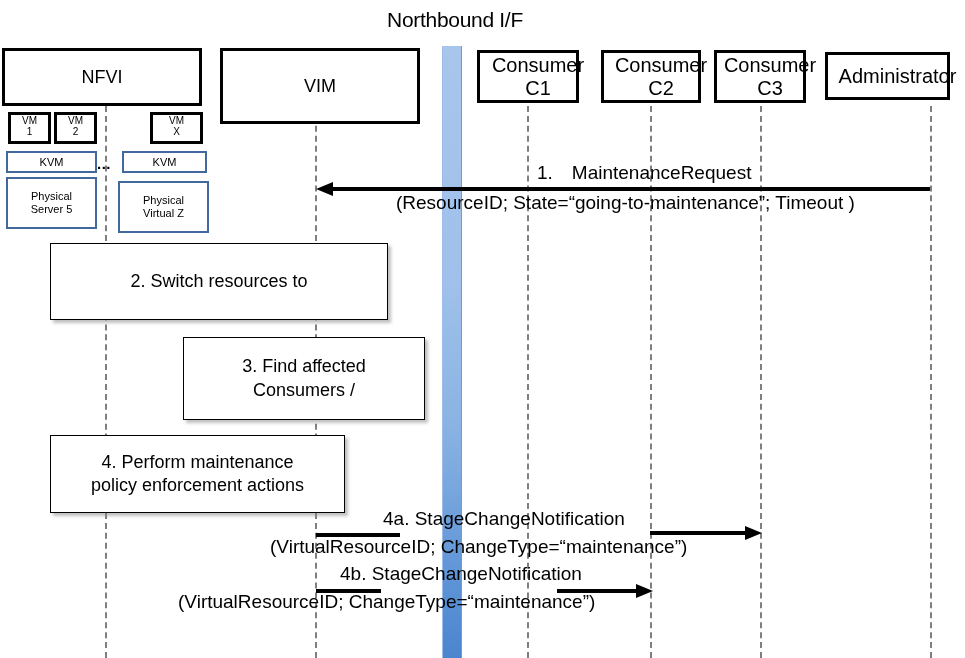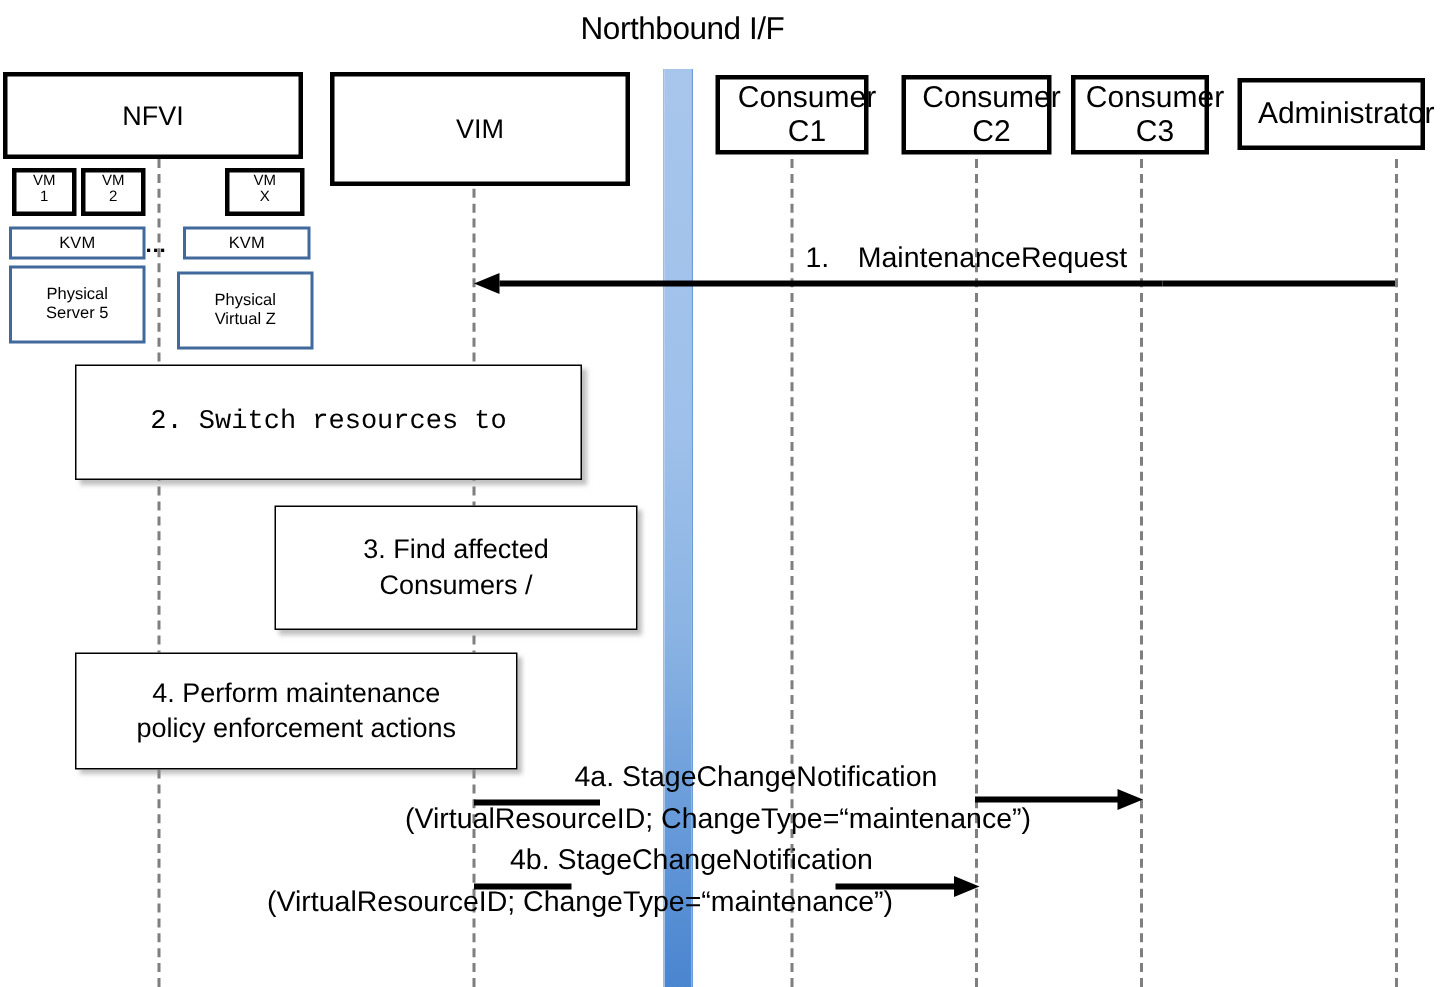--- a/index.html
+++ b/index.html
@@ -241,22 +241,25 @@
     </div>
   </div>
 
   <div class="msg-line" style="left:333px; top:187px; width:442px;"></div>
   <div class="arrow-head left" style="left:316px; top:182px;"></div>
   <div class="msg-line" style="left:775px; top:187px; width:155px;"></div>
 
   <div class="msg-label" style="left:537px; top:162px;">
     <span>1. MaintenanceRequest</span>
   </div>
-
-  <div class="note-box" style="left:50px; top:243px; width:338px; height:77px;font-family:Liberation Mono, monospace;">
+  <div class="msg-label" style="left:396px; top:192px;">
+    <span>(ResourceID; State=“going-to-maintenance”; Timeout )</span>
+  </div>
+
+  <div class="note-box" style="left:50px; top:243px; width:338px; height:77px;">
     <div>
       <div>2. Switch resources to</div>
     </div>
   </div>
 
   <div class="note-box" style="left:183px; top:337px; width:242px; height:83px;">
     <div>
       <div>3. Find affected</div>
       <div>Consumers /</div>
     </div>

